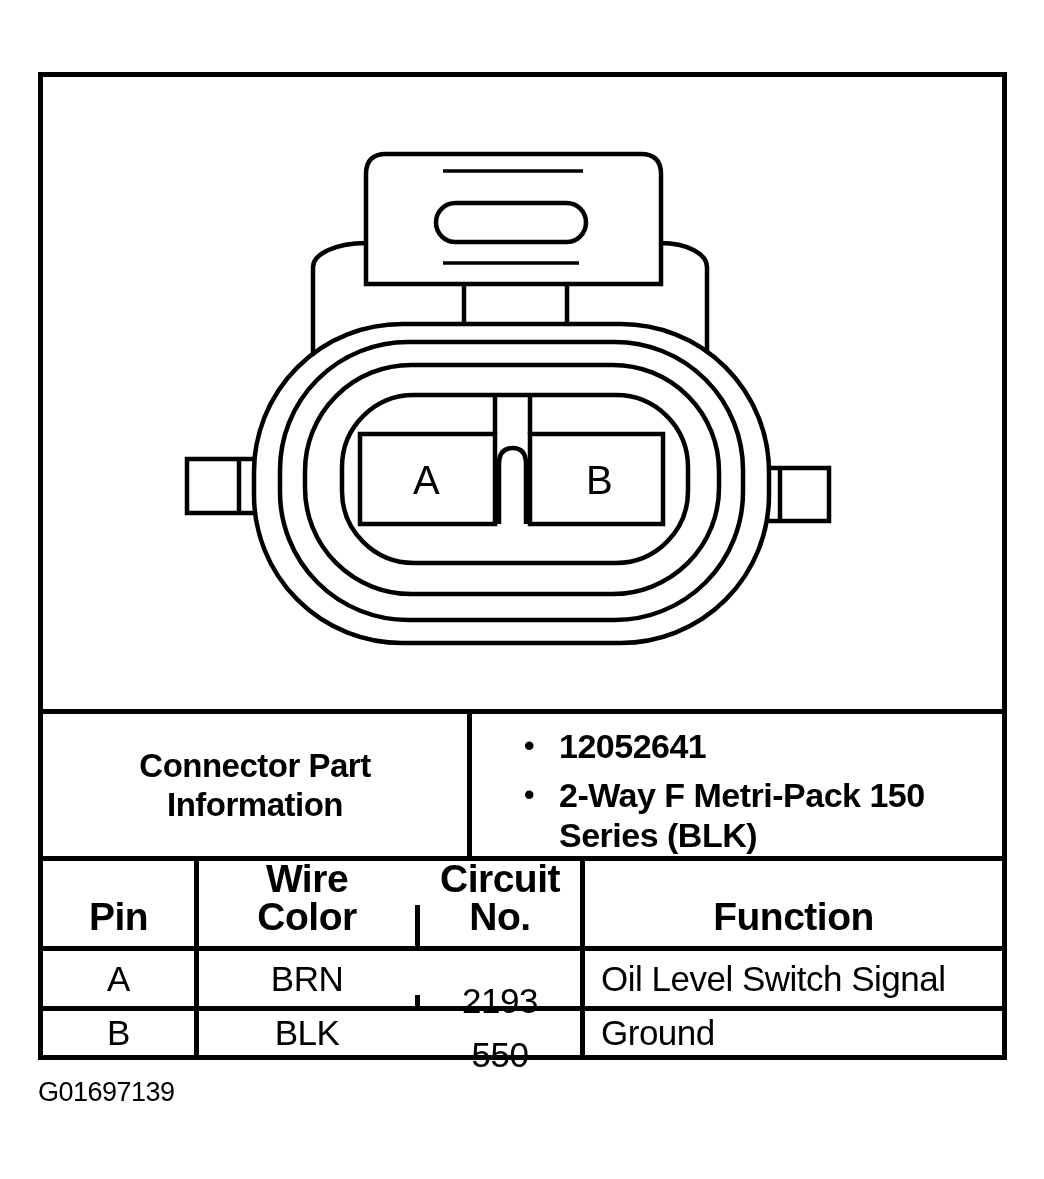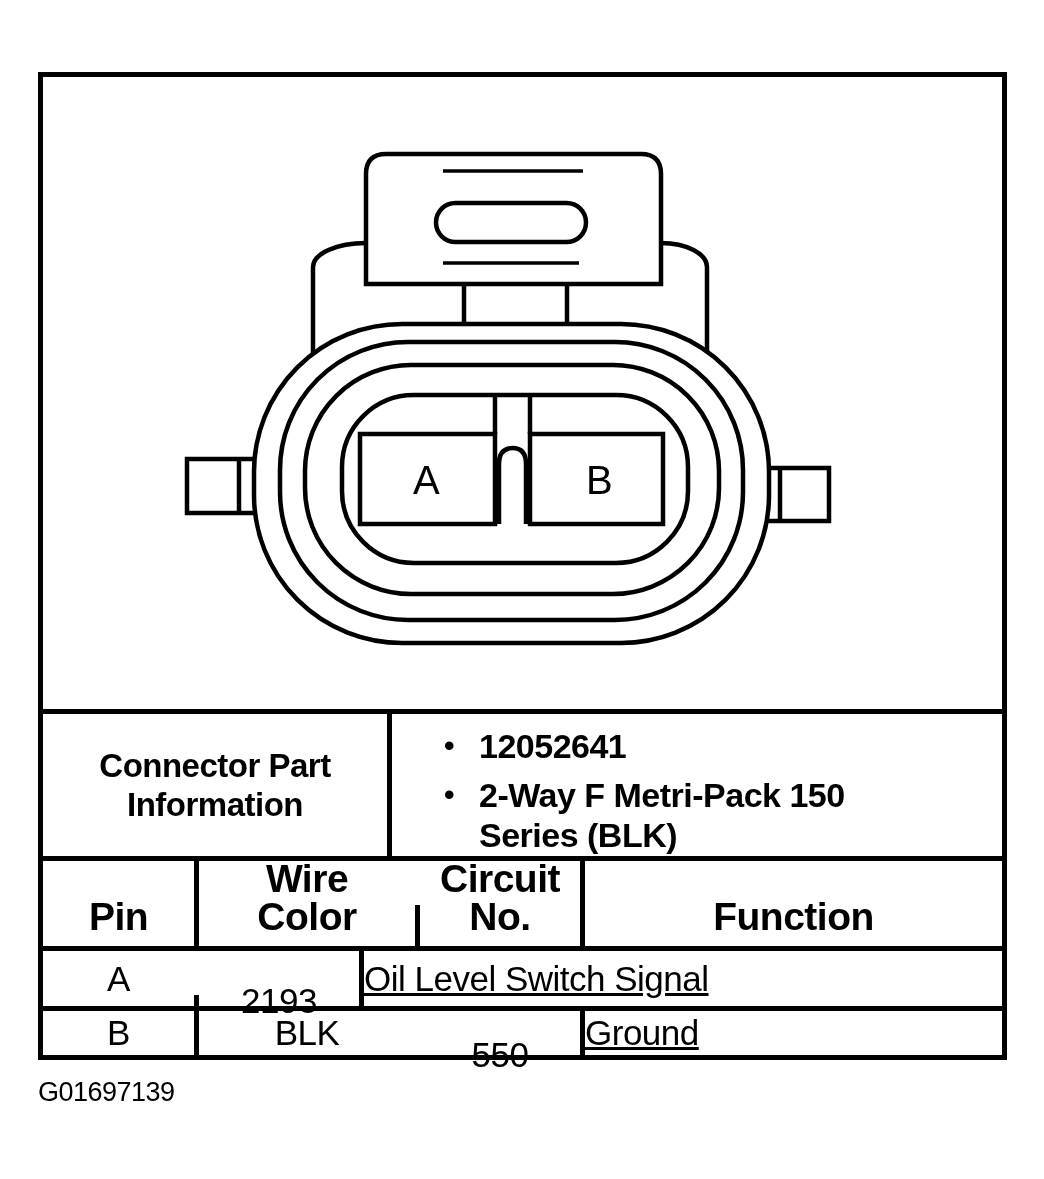--- a/index.html
+++ b/index.html
@@ -32,21 +32,21 @@
     display: flex;
     border-top: 5px solid #000;
     box-sizing: border-box;
     align-items: stretch;
   }
   .cell { box-sizing: border-box; }
 
   
   .row-partinfo { height: 147px; }
   .pi-left {
-    width: 344px;
+    width: 424px;
     display: flex;
     align-items: center;
     justify-content: center;
     text-align: center;
     font-weight: bold;
     font-size: 33px;
     line-height: 39px;
     white-space: pre-line;
   }
   .pi-right {
@@ -88,21 +88,21 @@
     font-size: 35px;
   }
   .row-a { height: 60px; }
   .row-b { height: 49px; }
   .c1 { width: 151px; border-radius: 12px; }
   .c2 { width: 221px; border-left: 5px solid #000; }
   .c3 { width: 165px; border-left: 5px solid #000; margin-top: 44px; }
   .c4 { flex: 1; border-left: 5px solid #000; }
   .row-data .c4 {
     justify-content: flex-start;
-    text-decoration: underline;
+    padding-left: 16px;
   }
 
   .caption {
     position: absolute;
     left: 38px;
     top: 1077px;
     font-weight: normal;
     font-size: 27px;
   }
 
@@ -191,20 +191,21 @@
       <div class="cell c1">Pin</div>
       <div class="cell c2">Wire
 Color</div>
       <div class="cell c3">Circuit
 No.</div>
       <div class="cell c4">Function</div>
     </div>
 
     <div class="row row-data row-a">
       <div class="cell c1">A</div>
+      <div class="cell c2">BRN</div>
       <div class="cell c3">2193</div>
       <div class="cell c4">Oil Level Switch Signal</div>
     </div>
 
     <div class="row row-data row-b">
       <div class="cell c1">B</div>
       <div class="cell c2">BLK</div>
       <div class="cell c3">550</div>
       <div class="cell c4">Ground</div>
     </div>

